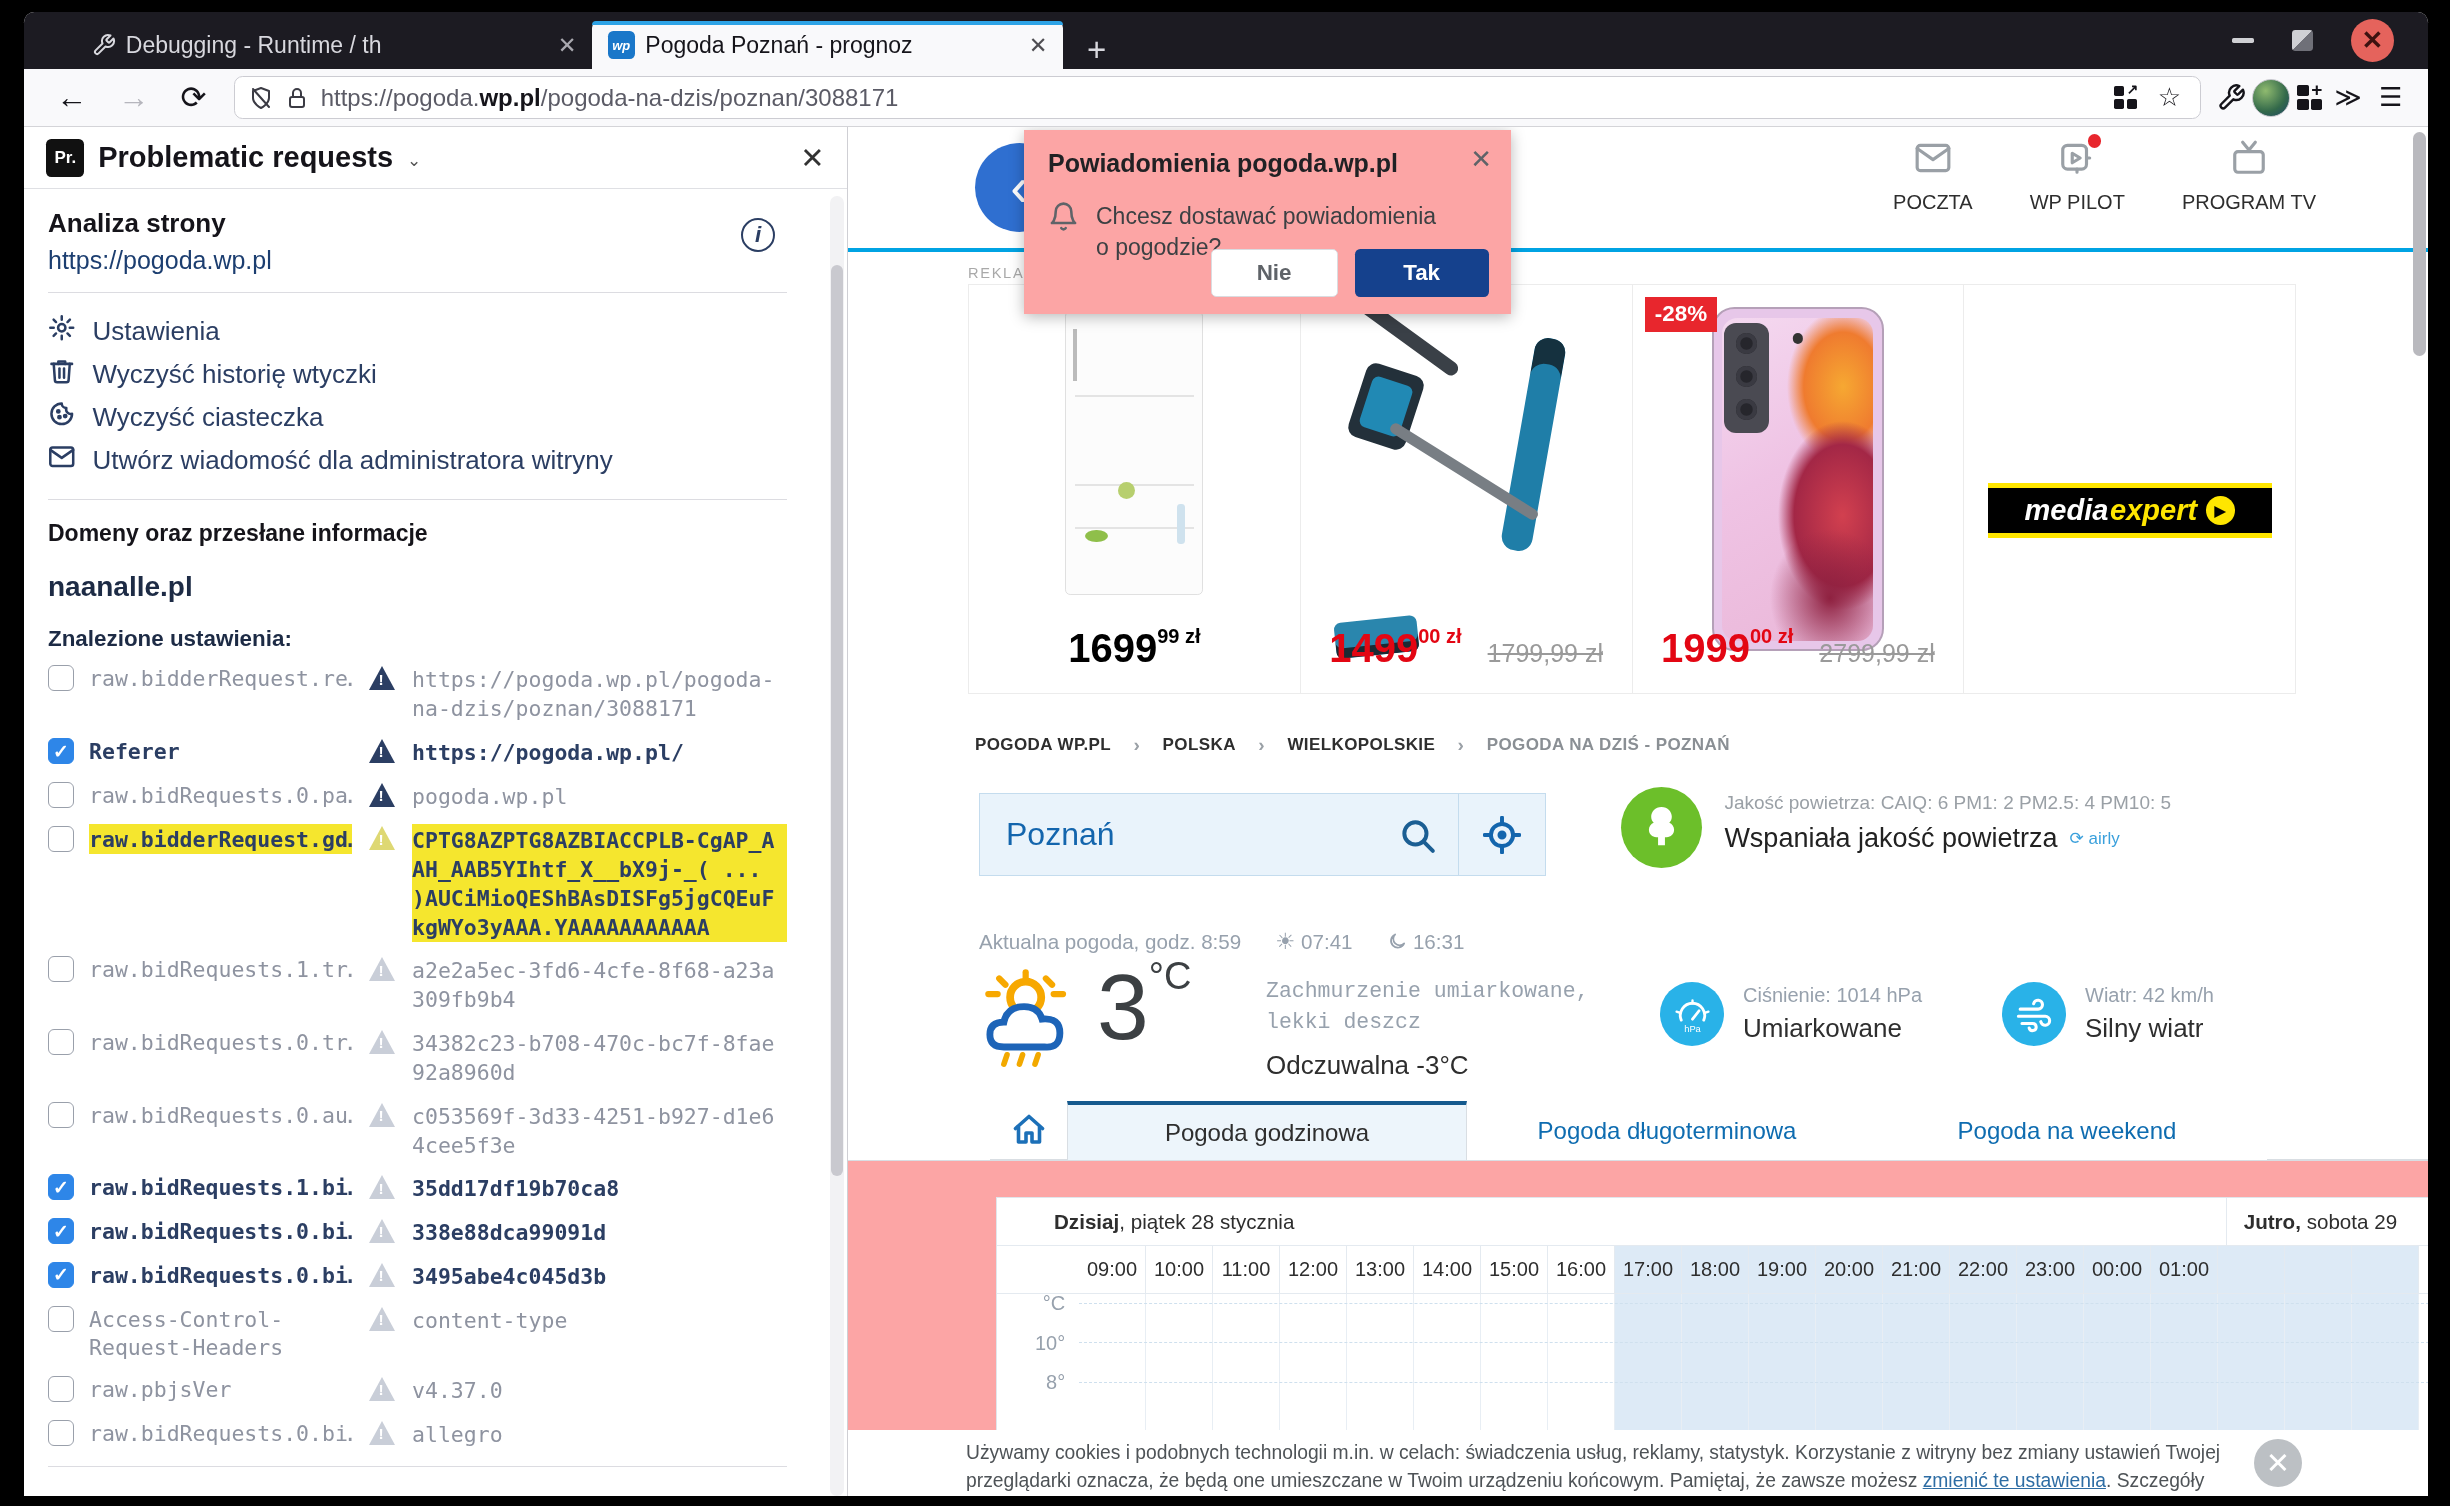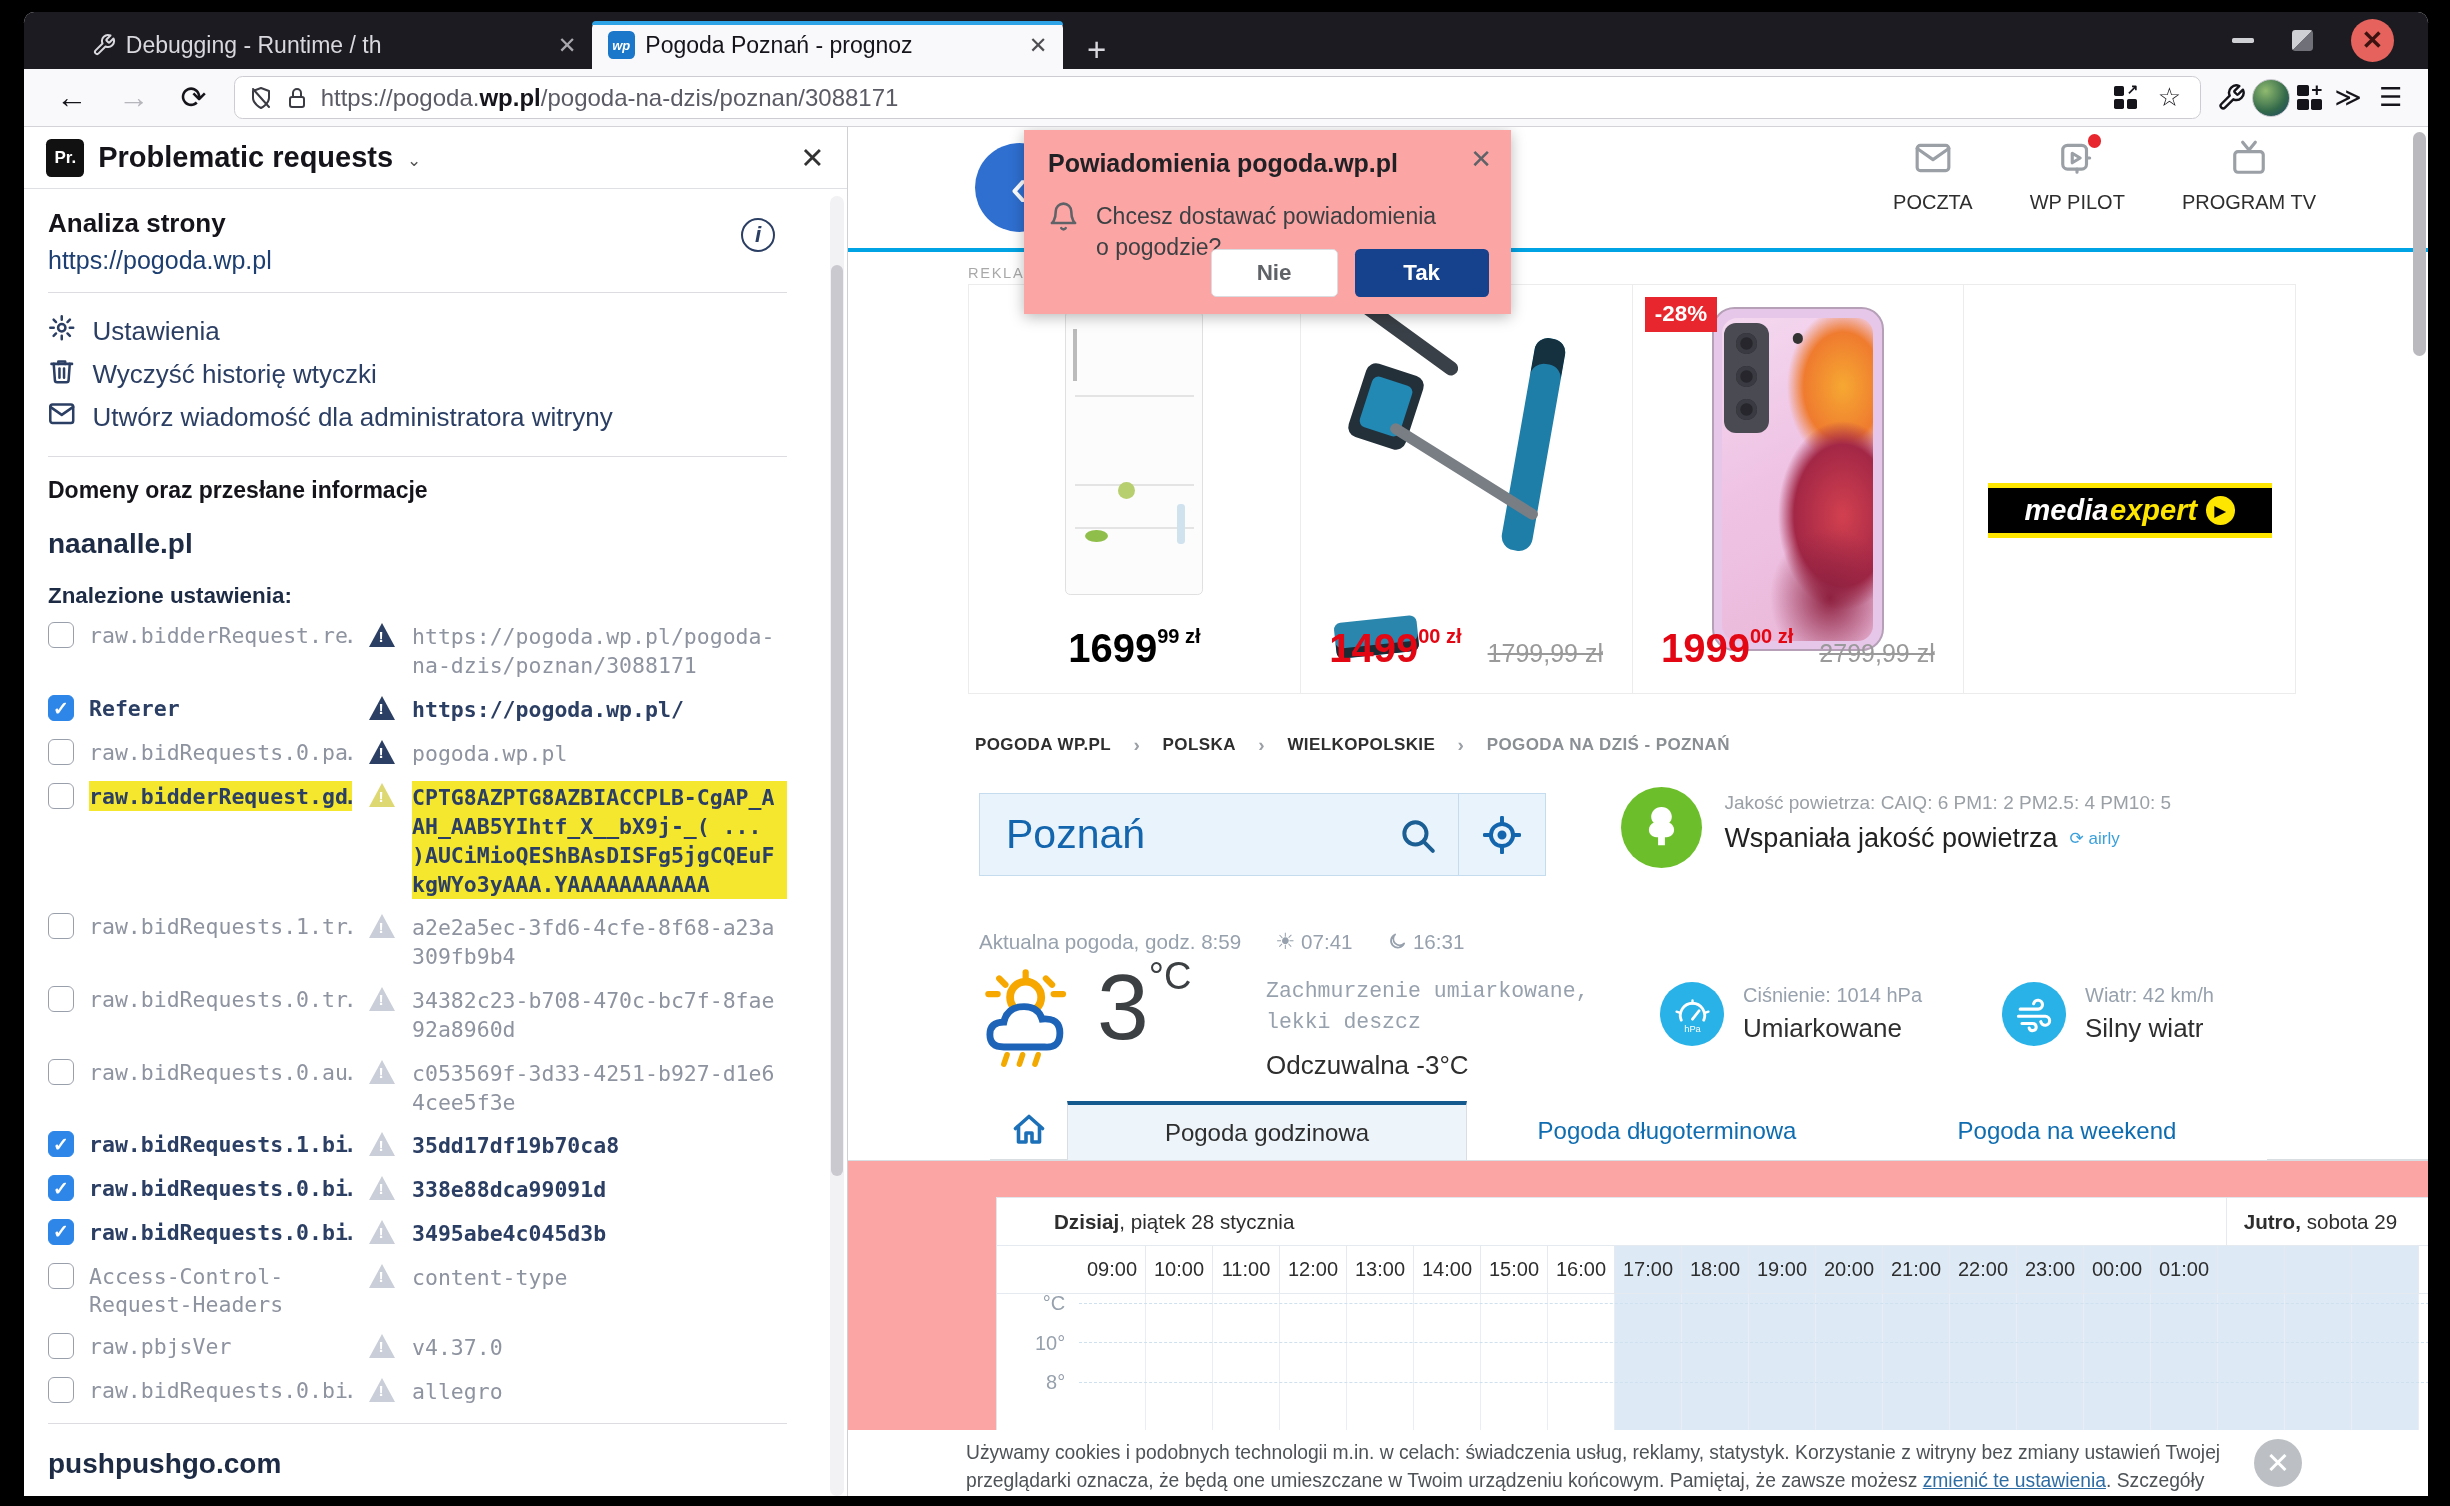--- a/index.html
+++ b/index.html
@@ -145,21 +145,21 @@
   .melogo{position:absolute;left:50%;top:198px;transform:translateX(-50%);width:284px;height:55px;background:#000;border-top:5.2px solid #ffe600;border-bottom:5.2px solid #ffe600;display:flex;align-items:center;justify-content:center;gap:1.7px;}
   .melogo .m1{color:#fff;font-size:29px;font-weight:bold;font-style:italic;}
   .melogo .m2{color:#ffe600;font-size:29px;font-weight:bold;font-style:italic;}
   .melogo .mc{width:29px;height:29px;border-radius:50%;background:#ffe600;color:#000;font-size:15.5px;display:flex;align-items:center;justify-content:center;margin-left:6.9px;}
 
   
   #breadcrumb{position:absolute;left:127px;top:607px;display:flex;gap:22.4px;align-items:center;font-size:17px;font-weight:600;color:#2e2e2e;letter-spacing:0.4px;}
   #breadcrumb .sep{color:#9aa0a6;font-size:19px;}
   #breadcrumb .last{color:#8a8f94;}
   #searchbox{position:absolute;left:131px;top:666px;width:567px;height:83px;background:#e9f3fb;border:0.9px solid #c4dcee;display:flex;align-items:center;}
-  #search-val{font-size:41px;color:#1365ad;padding-left:26px;flex:1;}
+  #search-val{font-size:32px;color:#1365ad;padding-left:26px;flex:1;}
   #searchbox .ic{width:38px;height:38px;color:#1b5e93;stroke-width:2.5;margin-right:22.4px;}
   #searchbox .vdiv{width:0.9px;height:83px;background:#c4dcee;}
   #searchbox .loc{width:38px;height:38px;color:#1365ad;stroke-width:2.5;margin:0 24px;}
   #air{position:absolute;left:773px;top:660px;display:flex;gap:22.4px;align-items:flex-start;}
   #air-badge{width:81px;height:81px;border-radius:50%;background:#6cbf2a;display:flex;align-items:center;justify-content:center;flex:none;}
   #air-badge svg{width:55px;height:55px;}
   #air-line1{font-size:19px;color:#9aa0a6;margin-top:5.2px;}
   #air-line2{font-size:27px;color:#222;margin-top:8.6px;display:flex;align-items:center;gap:12px;}
   #airly{font-size:17px;color:#3aa0dc;}
 
@@ -424,20 +424,26 @@
                 <span>Ustawienia</span>
               </div>
               <div class="sb-menu-item">
                 <span><svg class="ic" viewBox="0 0 32 32" width="27.5" height="27.5">
                     <use href="#sym-trash"></use>
                   </svg></span>
                 <span>Wyczyść historię wtyczki</span>
               </div>
               <div class="sb-menu-item">
                 <span><svg class="ic" viewBox="0 0 32 32" width="27.5" height="27.5">
+                    <use href="#sym-cookie"></use>
+                  </svg></span>
+                <span>Wyczyść ciasteczka</span>
+              </div>
+              <div class="sb-menu-item">
+                <span><svg class="ic" viewBox="0 0 32 32" width="27.5" height="27.5">
                     <use href="#sym-mail"></use>
                   </svg></span>
                 <span>Utwórz wiadomość dla administratora witryny</span>
               </div>
             </div>
           <hr class="sb-hr">
           <div class="sb-h-domains">Domeny oraz przesłane informacje</div>
           <div id="sb-sections">
               <div class="sb-domain">naanalle.pl</div>
               <div class="sb-found">Znalezione ustawienia:</div>

